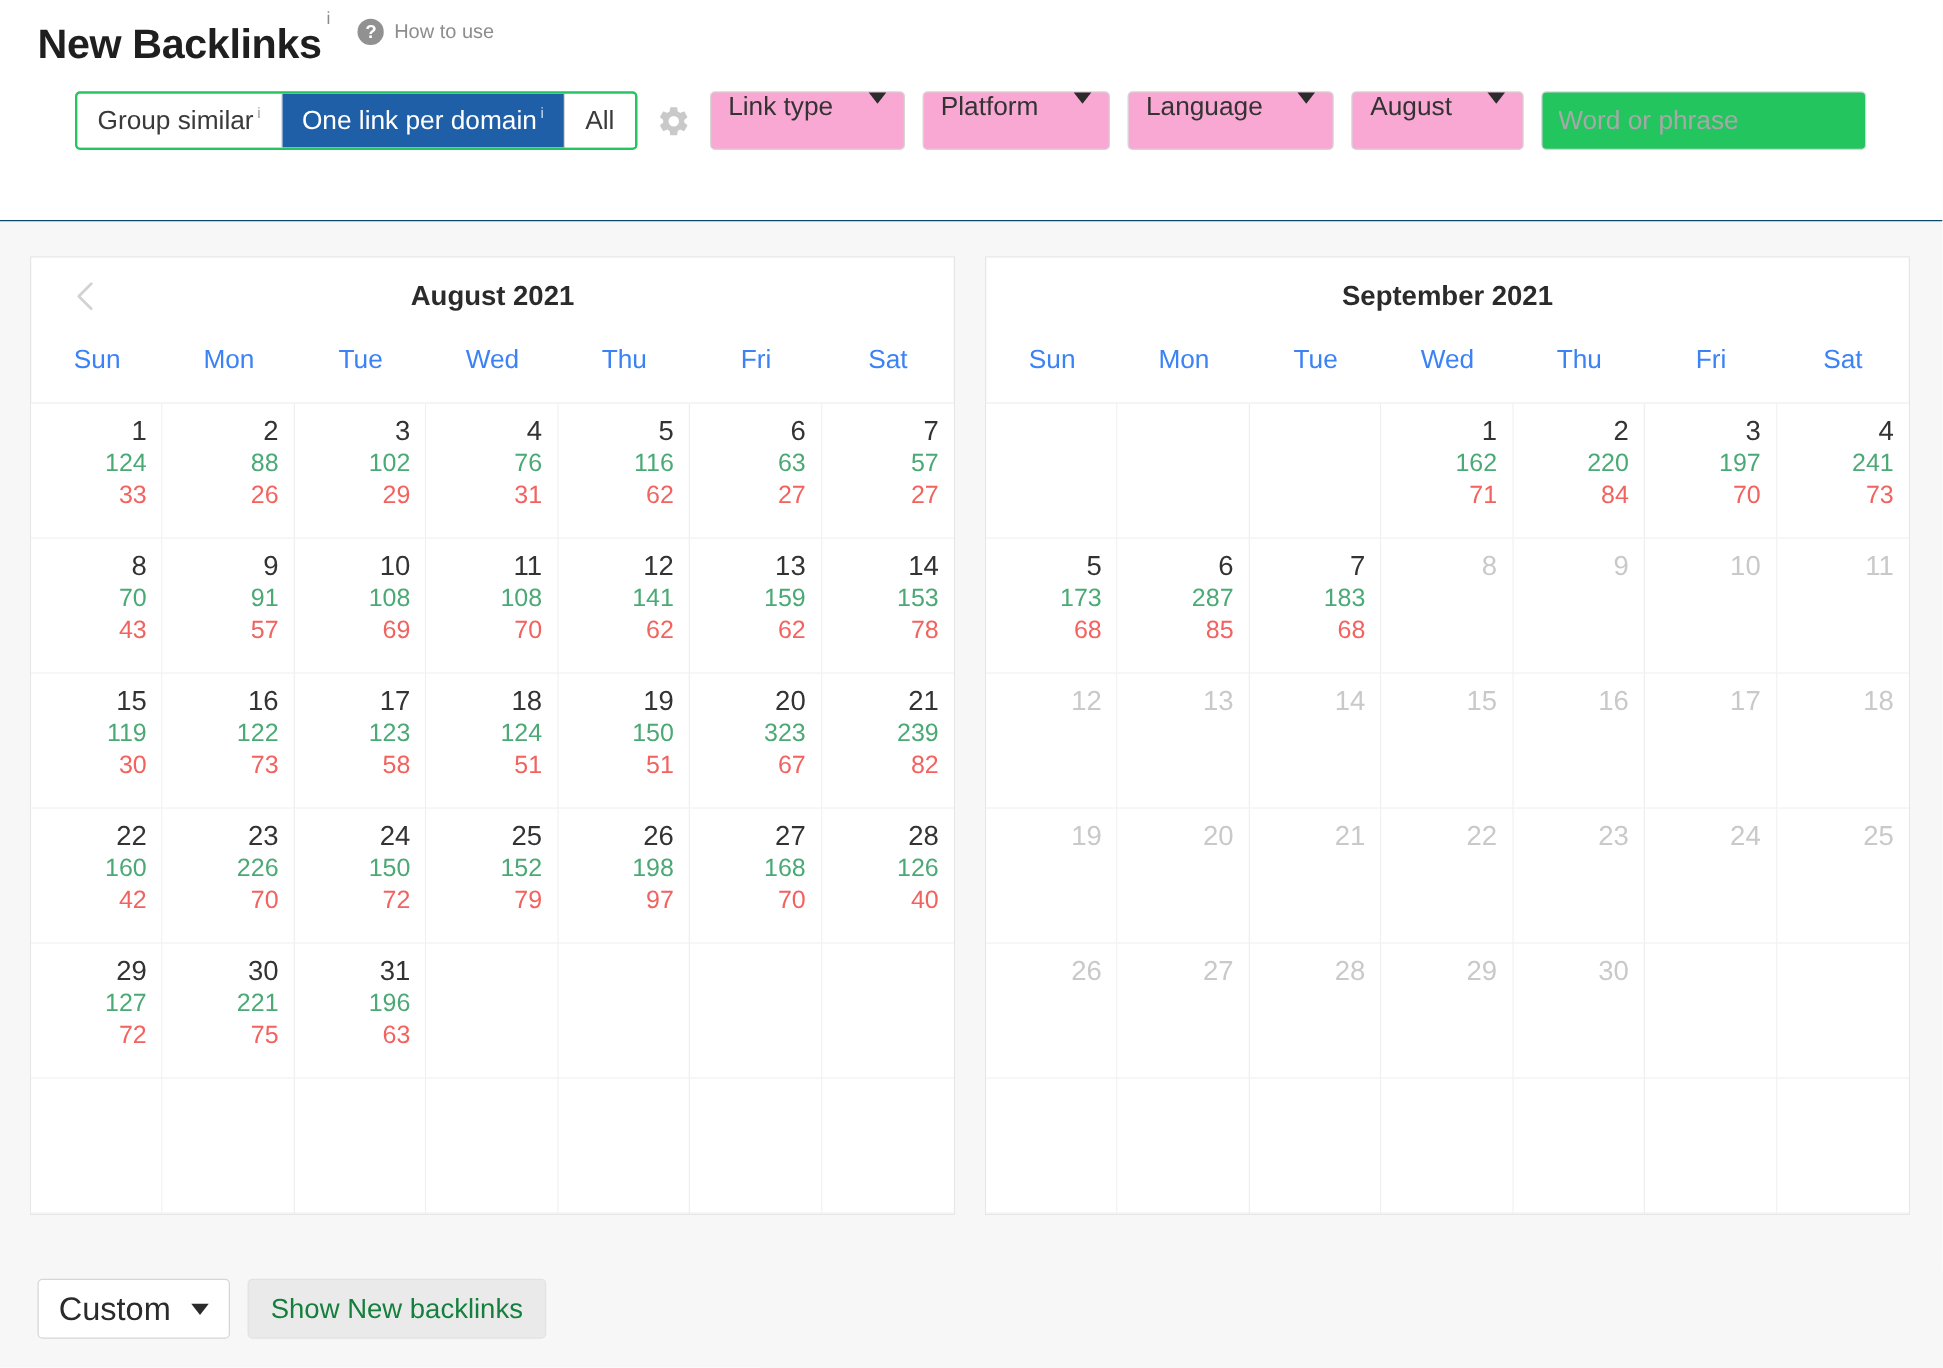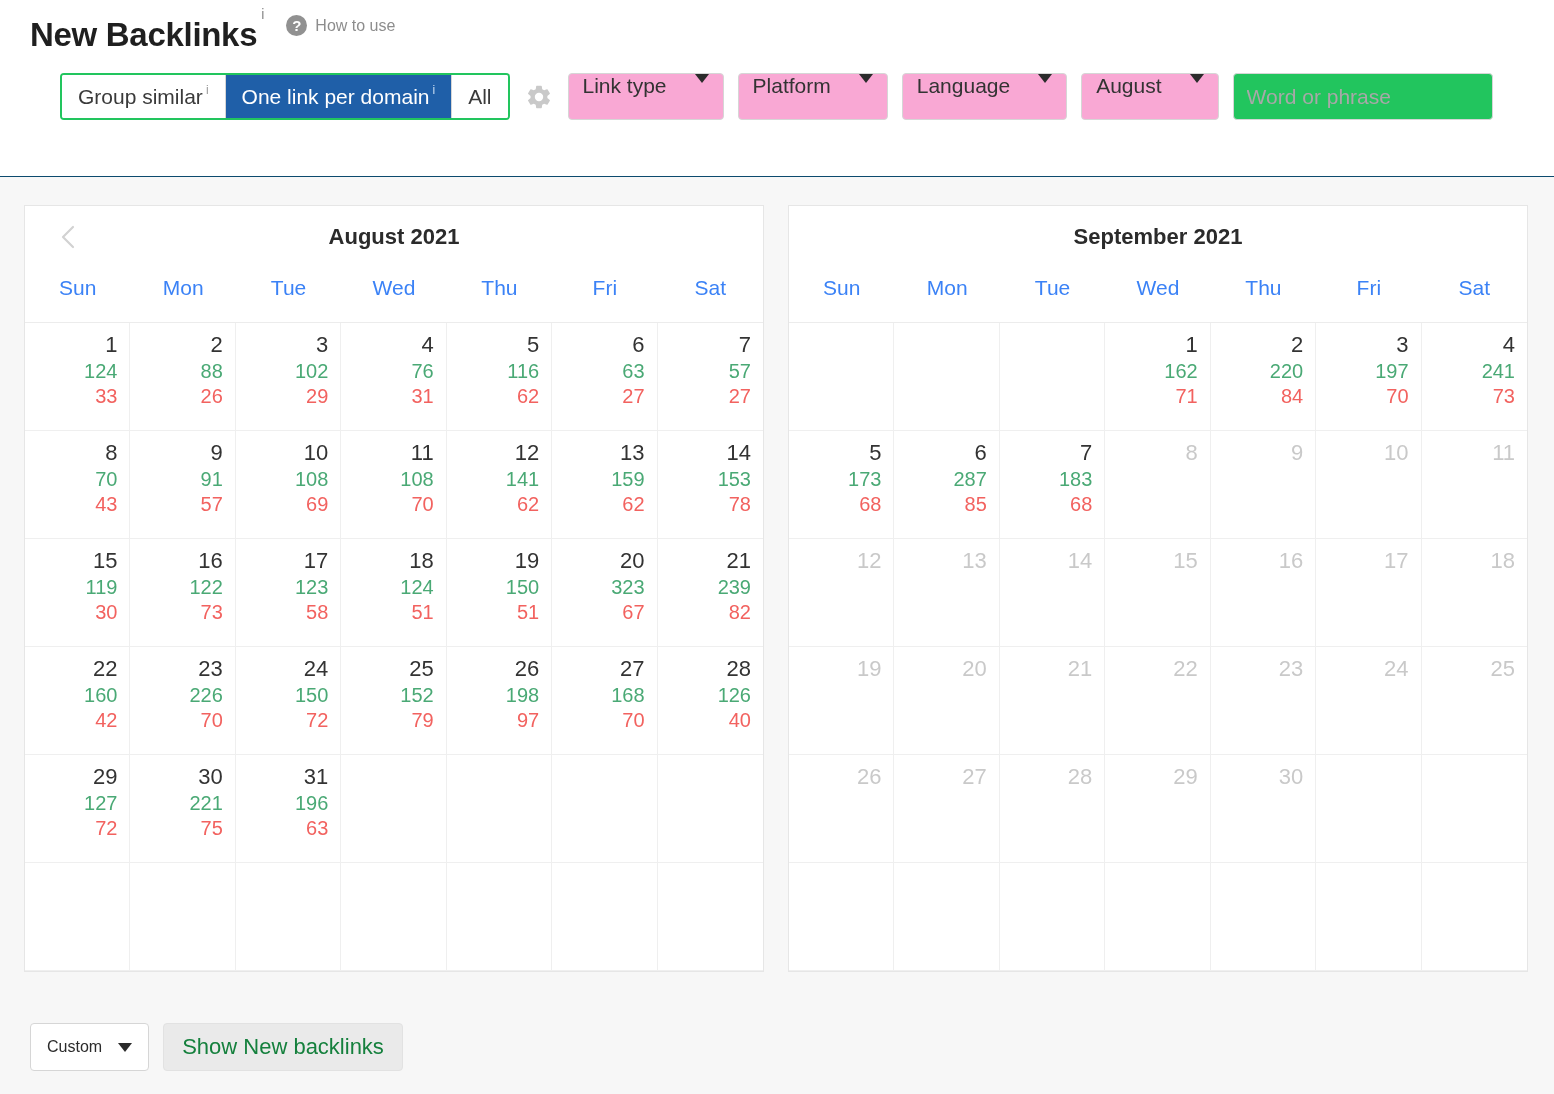--- a/index.html
+++ b/index.html
@@ -135,21 +135,21 @@
   .footer {
     position: absolute; left: 0; bottom: 0;
     width: 1554px; height: 94px;
     background: #f7f7f7;
     display: flex; align-items: center; padding-left: 30px; gap: 14px;
   }
   .custom-btn {
     display: flex; align-items: center; gap: 16px;
     height: 48px; padding: 0 16px;
     border: 1px solid #d6d6d6; border-radius: 4px; background: #fff;
-    font-size: 16px; color: #2b2b2b; cursor: pointer;
+    font-size: 26px; color: #2b2b2b; cursor: pointer;
   }
   .show-btn {
     height: 48px; padding: 0 18px;
     border: 1px solid #e2e2e2; border-radius: 4px; background: #eaeaea;
     font-size: 22px; color: #15803d; cursor: default;
     font-family: "Liberation Sans", sans-serif;
   }
 </style>
 </head>
 <body>

